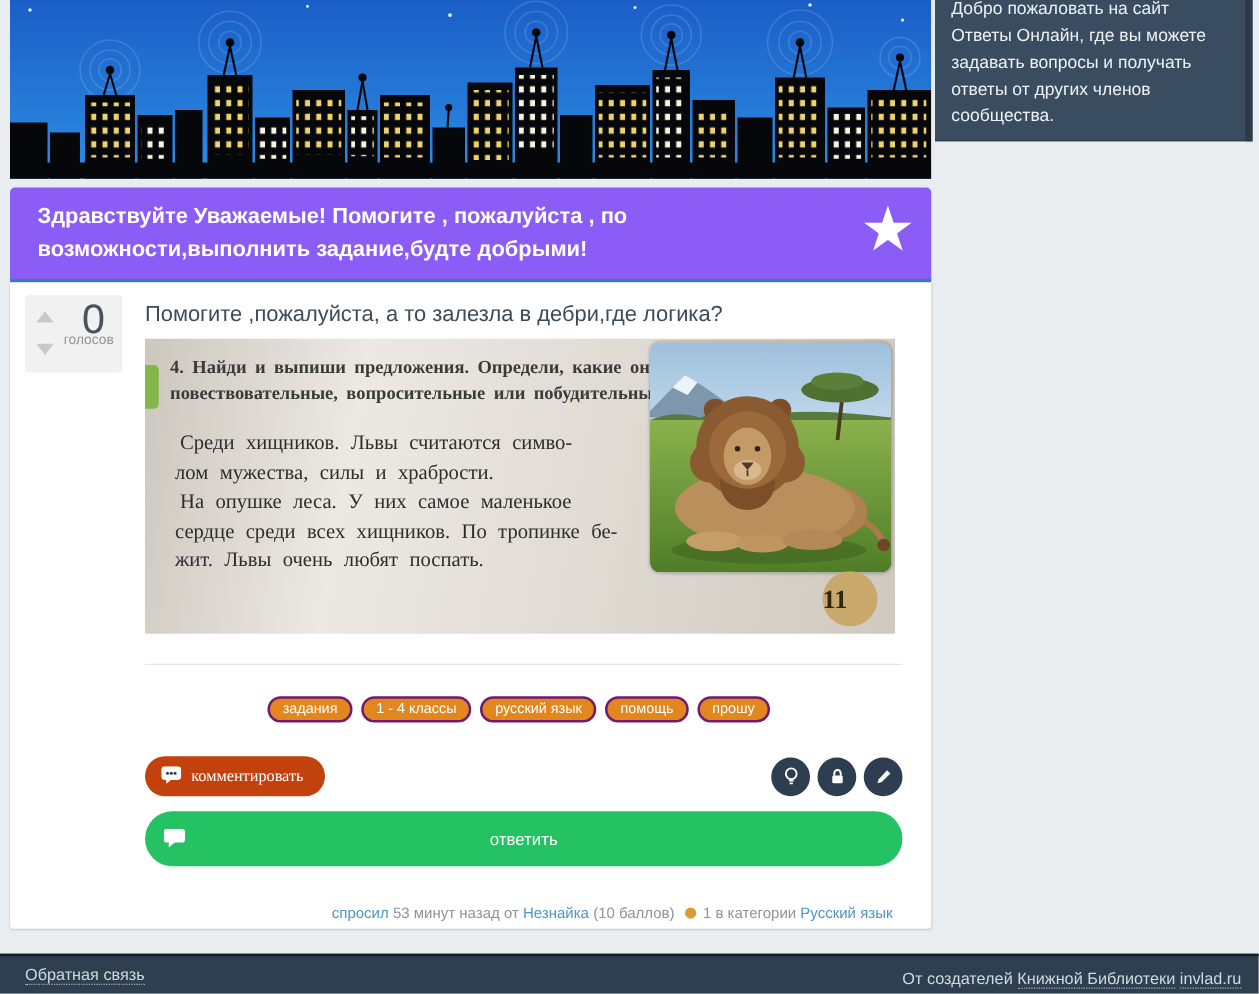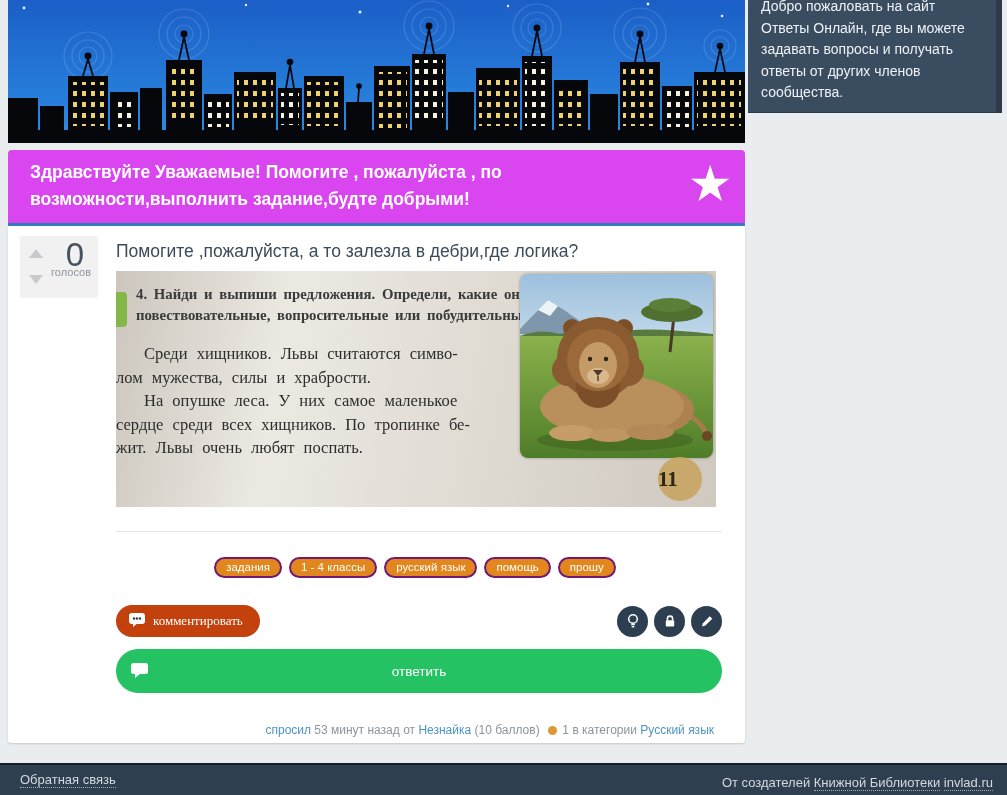--- a/index.html
+++ b/index.html
@@ -18,21 +18,21 @@
   .sidebar-box {
     position:absolute; left:748px; top:0; width:254px; height:113px;
     background:#3a4c60; border-right:6px solid #2c3a49; border-bottom:1px solid #2c3a49;
     color:#eef2f5; font-size:14px; line-height:21.5px; padding:0 13px; overflow:hidden;
   }
   .sidebar-box p { margin:-4px 0 0 0; }
 
   
   .card { position:absolute; left:8px; top:150px; width:737px; }
   .card-header {
-    position:relative; background:#d946ef; border-radius:4px 4px 0 0;
+    position:relative; background:#8b5cf6; border-radius:4px 4px 0 0;
     border-bottom:3px solid #2f7fbe;
     color:#fff; font-weight:bold; font-size:17.5px; line-height:27px;
     padding:9px 70px 10px 22px; min-height:72px;
   }
   .star { position:absolute; right:15px; top:10px; font-size:44px; line-height:48px; color:#fff; cursor:pointer; }
 
   .card-body {
     position:relative; background:#ffffff; height:517px;
     border-radius:0 0 3px 3px; box-shadow:0 1px 2px rgba(0,0,0,.15);
   }
@@ -57,21 +57,21 @@
   .book-task {
     font-family:"Liberation Serif", serif; font-weight:bold;
     font-size:14.8px; line-height:21px; color:#3a3a3a; word-spacing:3px;
     margin:13px 8px 0 20px;
   }
   .book-body {
     font-family:"Liberation Serif", serif;
     font-size:16.5px; line-height:23.5px; color:#2d2d2d; word-spacing:5px;
     margin:16px 0 0 0; width:398px;
   }
-  .book-body .bline { white-space:nowrap; }
+  .book-body .bline { white-space:nowrap;padding-left:24px; }
   .book-body .bline.indent { padding-left:28px; }
   .lion-photo { position:absolute; right:3px; top:3px; width:193px; height:184px; border-radius:8px; overflow:hidden; box-shadow:0 0 3px rgba(0,0,0,.35); }
   .page-circle {
     position:absolute; right:14px; bottom:6px; width:44px; height:44px; border-radius:50%;
     background:#c8a96b; color:#2f2510; text-align:left; line-height:44px;
     font-family:"Liberation Serif", serif; font-weight:bold; font-size:21px;
   }
 
   .divider { margin:24px 0 0 8px; border:0; border-top:1px solid #e5e6e7; }
 

